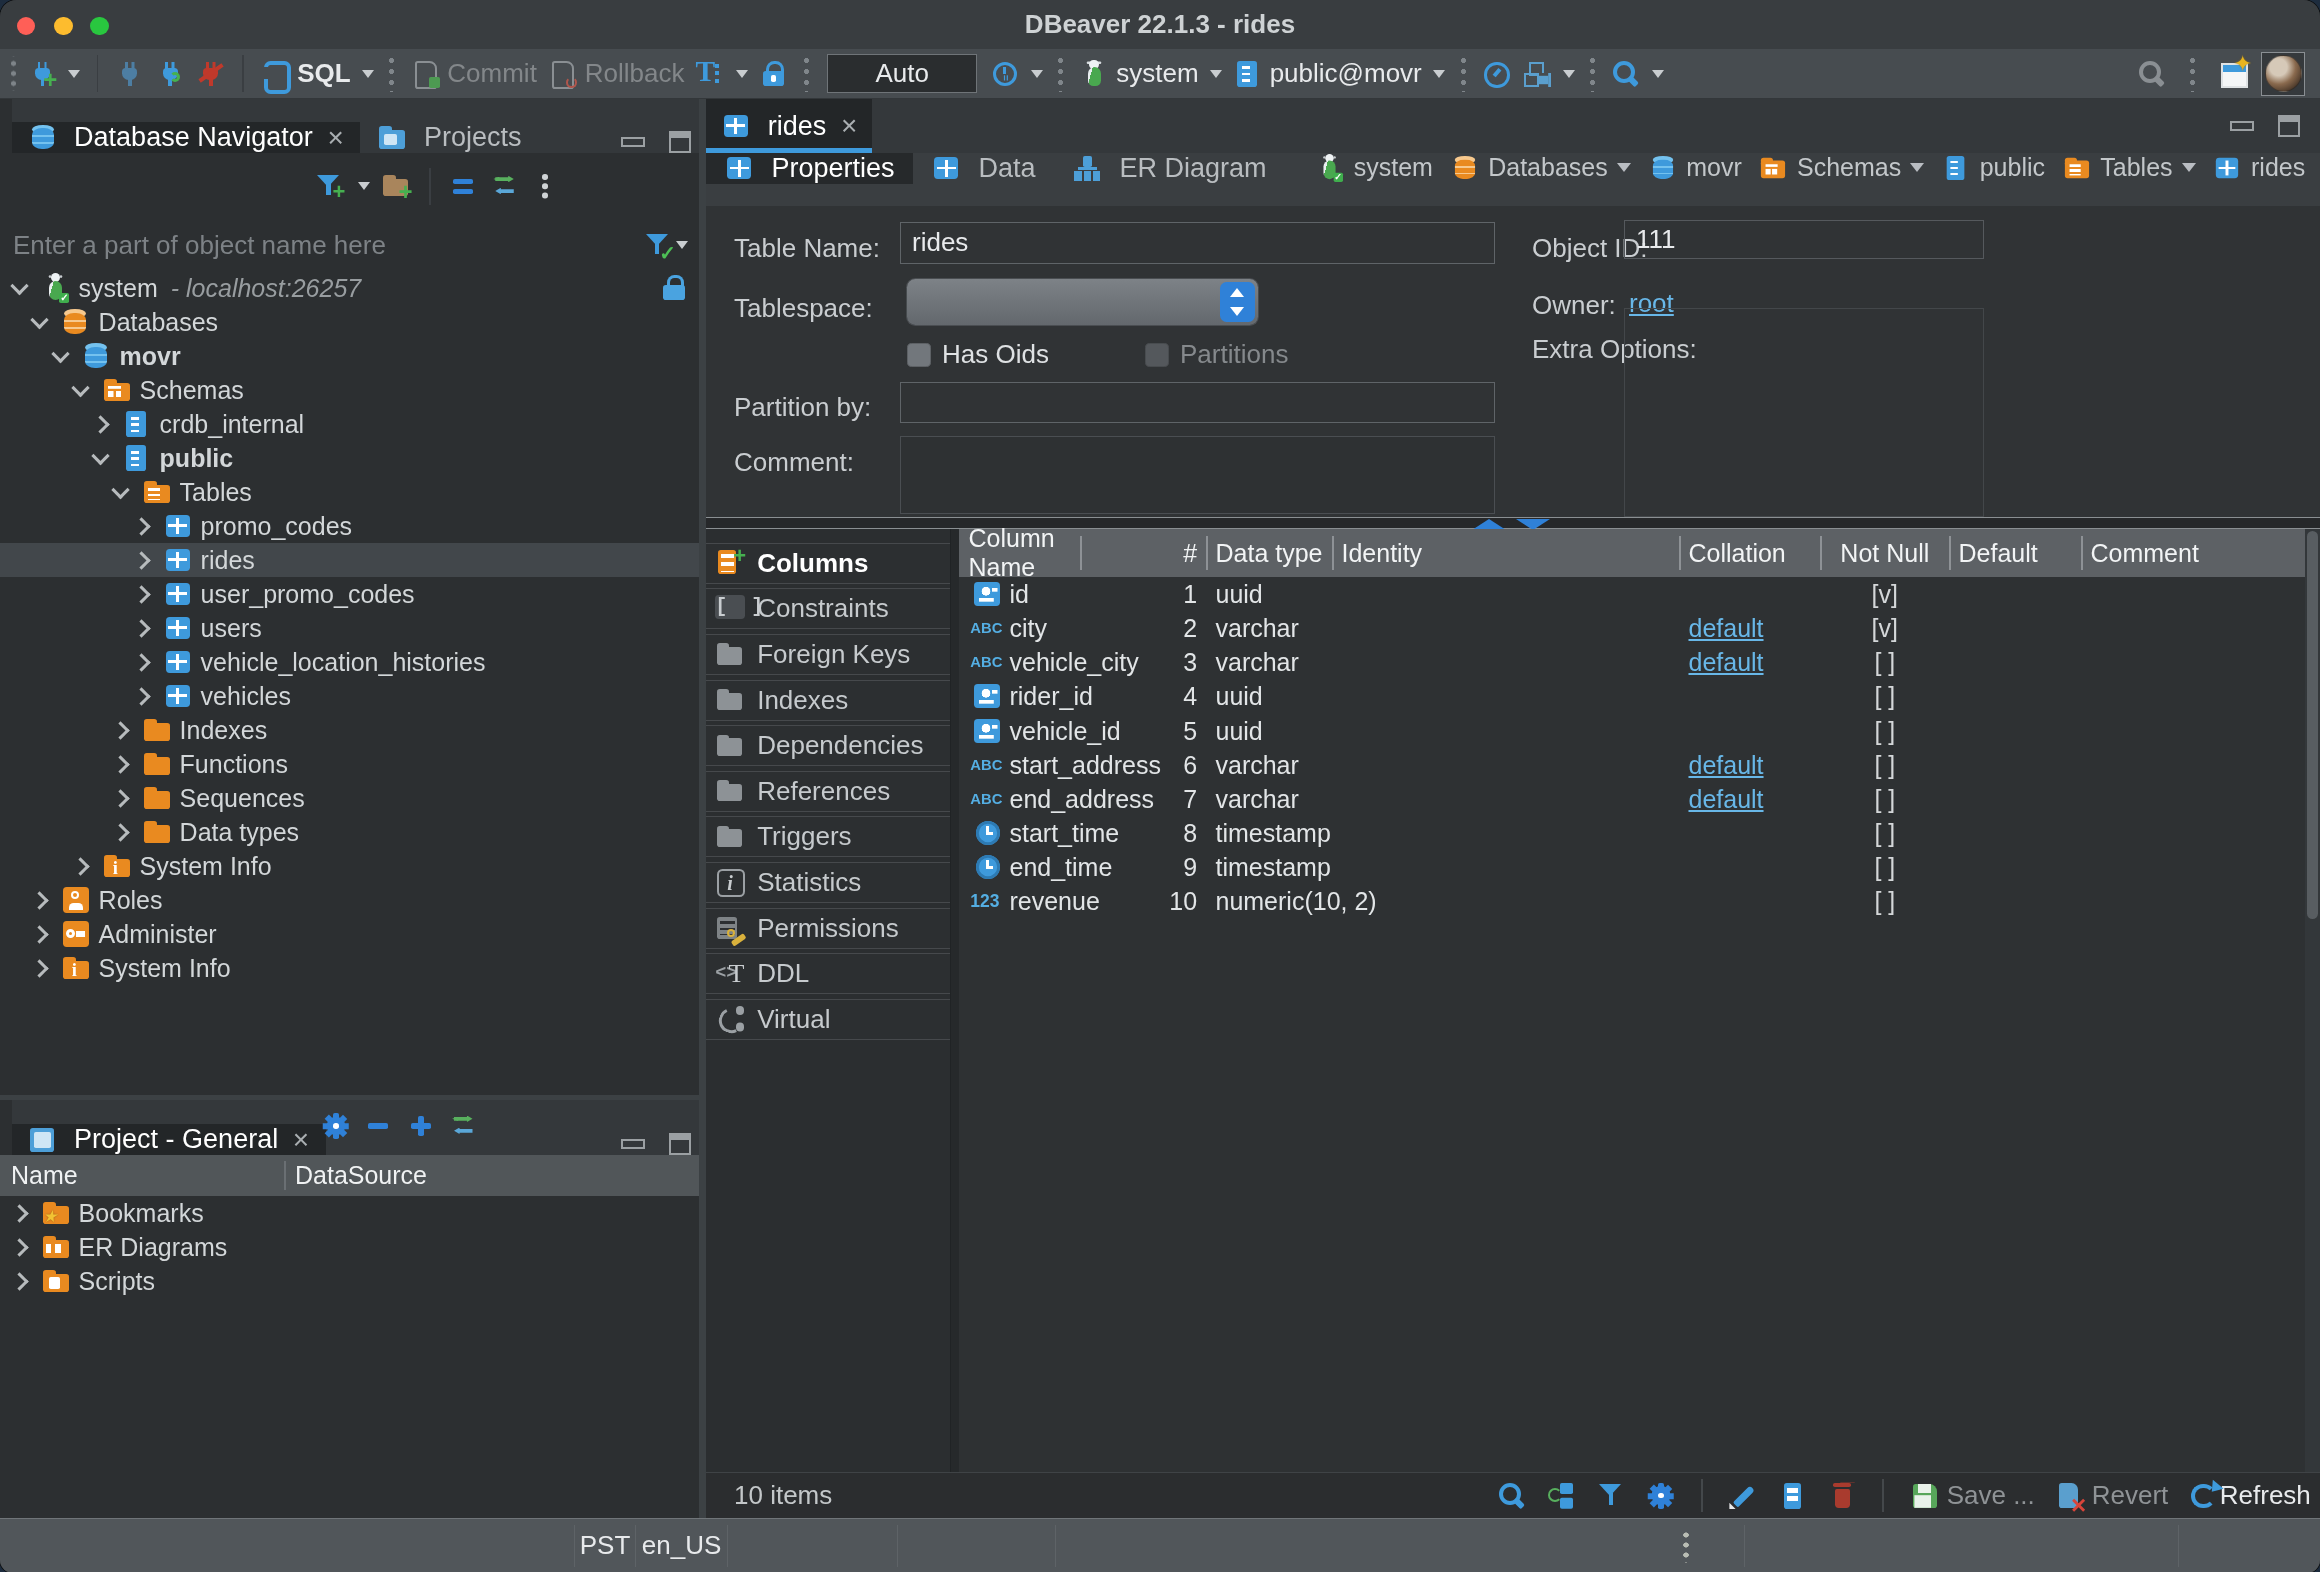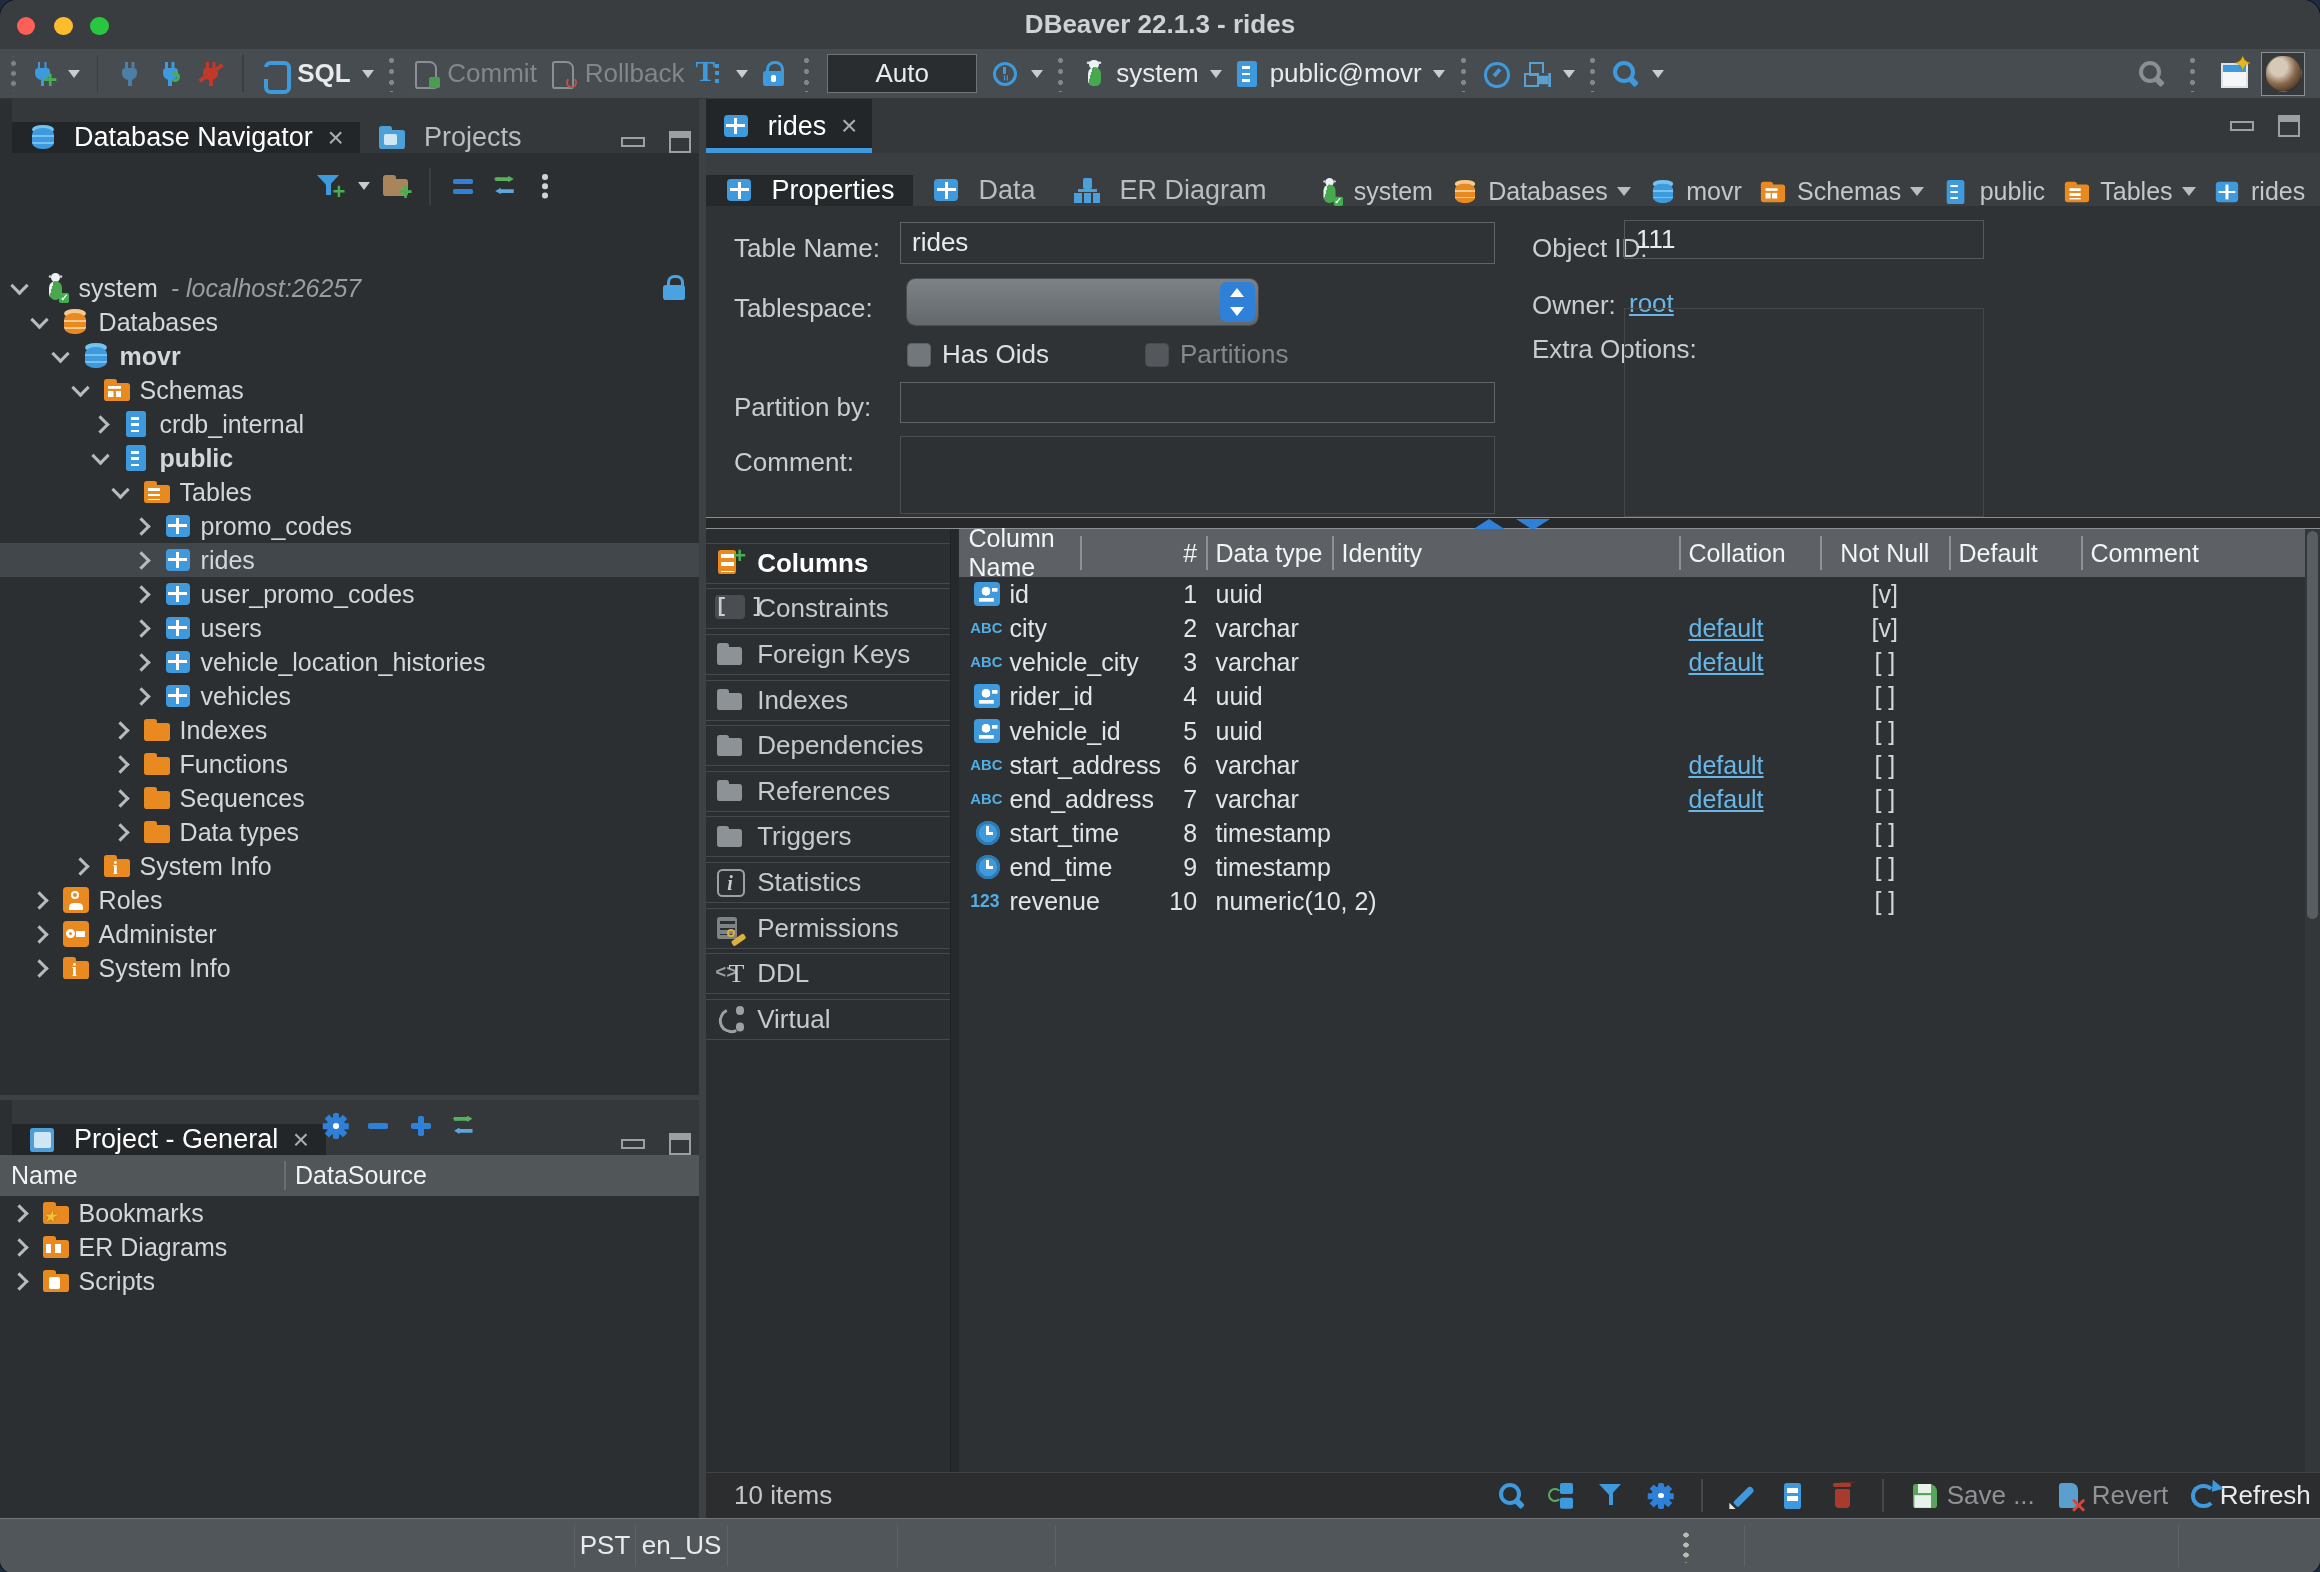--- a/index.html
+++ b/index.html
@@ -211,21 +211,21 @@
   .projhead .hdiv{width:1.8px;height:29.5px;background:#6a6f73}
   .projhead .hds{padding-left:9.2px}
   .projtree{position:absolute;left:0;top:96px;width:100%}
 
   
   .editor{position:absolute;left:706px;top:99px;width:1614px;height:1419px;background:#303335}
   .etabs{position:absolute;left:0;top:0;width:100%;height:54px;background:var(--tabbar);display:flex}
   .etab{display:flex;align-items:center;gap:9.2px;padding:0 14.8px;font-size:27px;color:#b9bdc0;position:relative}
   .etab.active{background:var(--activetab);color:#fff}
   .etab.active::after{content:'';position:absolute;left:0;bottom:0;width:100%;height:4.6px;background:var(--blue)}
-  .subhead{position:absolute;left:0;top:54px;width:100%;height:53px;background:#3a3e41;display:flex;align-items:flex-end}
+  .subhead{position:absolute;left:0;top:54px;width:100%;height:53px;background:#3a3e41;display:flex;align-items:flex-start}
   .stab{display:flex;align-items:center;gap:9.2px;padding:0 18.5px;font-size:27px;color:#b9bdc0}
   .stab.active{background:#26292b;color:#fff}
   .crumbs{margin-left:auto;display:flex;align-items:center;gap:7.4px;padding-right:14.8px;color:#c3c7ca;font-size:25px}
   .crumb{display:flex;align-items:center;gap:7.4px;margin-left:9.2px}
   .crumb .tico{margin-right:1.8px;transform:scale(.93)}
   .ccaret{width:0;height:0;border-left:7.4px solid transparent;border-right:7.4px solid transparent;border-top:9.2px solid #b9bdc2;margin-left:1.8px}
 
   
   .form{position:absolute;left:0;top:106px;width:100%;height:312px}
   .flabel{position:absolute;color:#c9cdd0;font-size:26px}
@@ -435,20 +435,27 @@
             <i class="p2"></i>
           </span>
         <span class="vsep" style="margin:0 7.4px"></span>
         <span class="ic ic-collapse"></span>
         <span class="ic ic-swap">
             <i class="p2"></i>
           </span>
         <span class="ic ic-dots"></span>
       </span>
     </div>
+    <div class="filterrow">
+      <input type="text" placeholder="Enter a part of object name here" style="">
+      <span class="ic ic-funnel check">
+          <i class="p2"></i>
+        </span>
+      <span class="caret sm"></span>
+    </div>
 
     <div class="tree">
       <div class="trow lvl0">
         <span class="chev e"></span>
         <span class="tico ico-bug">
             <i class="ov"></i>
           </span>
         <span class="tlabel">system</span>
         <span class="suffix">- localhost:26257</span>
         <span class="rowlock ic-conlock"></span>

